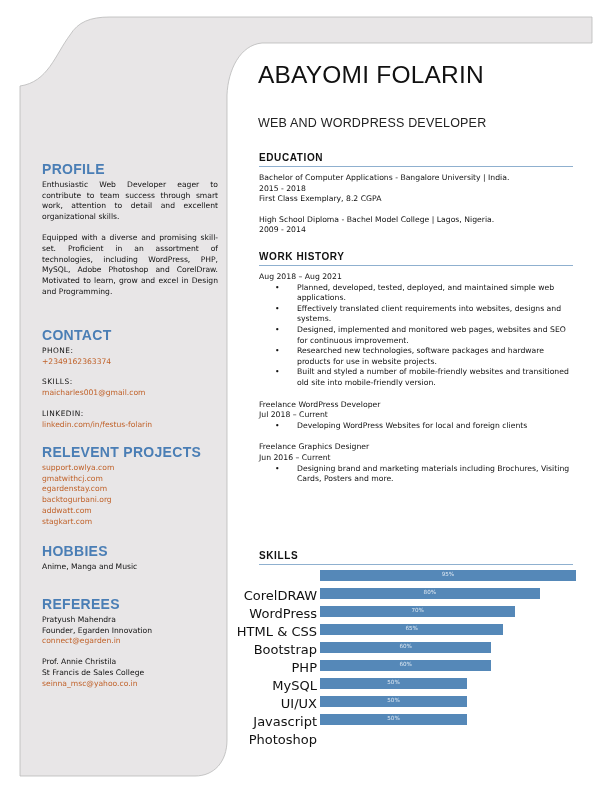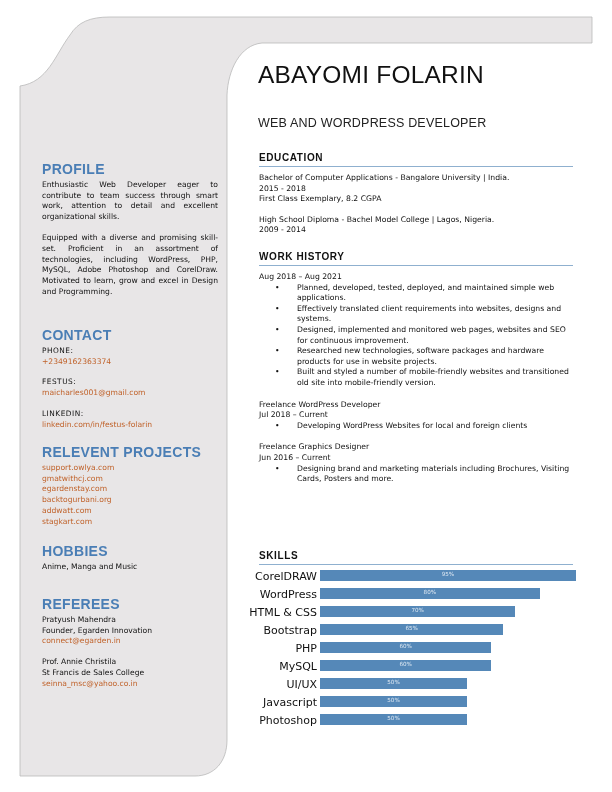--- a/index.html
+++ b/index.html
@@ -19,21 +19,21 @@
   .sec{position:absolute;left:244px;width:314px;margin-left:15px;}
   .sec-h{font-family:"Liberation Sans",sans-serif;font-weight:bold;font-size:10px;letter-spacing:0.6px;padding-bottom:3px;border-bottom:1.2px solid #8fb0cf;margin-bottom:6px;}
   .rt{font-size:7.7px;line-height:10.6px;}
   .rt p{margin:0;}
   .bul{margin:0;padding:0 0 0 38px;list-style:none;}
   .bul li{position:relative;padding-left:0;}
   .bul li::before{content:"\2022";position:absolute;left:-22px;}
   
   .chart{position:absolute;left:257px;top:568px;width:330px;}
   .bar-row{position:relative;height:18px;}
-  .bar-lbl{position:absolute;right:270px;top:2px;font-size:11px;white-space:nowrap;text-align:center;}
+  .bar-lbl{position:absolute;right:270px;top:20px;font-size:13px;white-space:nowrap;text-align:center;}
   .bar{position:absolute;left:63px;top:2px;height:11px;background:#5588b8;}
   .bar-val{position:absolute;left:50%;top:1px;transform:translateX(-50%);font-size:5.6px;color:#dfe9f3;}
 </style>
 </head>
 <body>
 
 <svg class="bg-shape" viewBox="0 0 612 792" width="612" height="792">
   <path d="M20,86 C48,82 55,55 70,35 C78,22 90,17 110,17 L592,17 L592,43 L262,43 C240,45 228,70 227,95 L227,740 C227,762 214,776 195,776 L20,776 Z" fill="#e8e6e7" stroke="#b9b9b9" stroke-width="0.8"></path>
 </svg>
 
@@ -47,21 +47,21 @@
   <p class="just">Enthusiastic Web Developer eager to contribute to team success through smart work, attention to detail and excellent organizational skills.</p>
   <div class="gap"></div>
   <p class="just">Equipped with a diverse and promising skill-set. Proficient in an assortment of technologies, including WordPress, PHP, MySQL, Adobe Photoshop and CorelDraw. Motivated to learn, grow and excel in Design and Programming.</p>
 </div>
 
 <div class="lp" style="top:318px;">
   <div class="lp-h">CONTACT</div>
   <p class="lbl">PHONE:</p>
   <p class="link">+2349162363374</p>
   <div class="gap"></div>
-  <p class="lbl">FESTUS:</p>
+  <p class="lbl">SKILLS:</p>
   <p class="link">maicharles001@gmail.com</p>
   <div class="gap"></div>
   <p class="lbl">LINKEDIN:</p>
   <p class="link">linkedin.com/in/festus-folarin</p>
 </div>
 
 <div class="lp" style="top:435px;">
   <div class="lp-h">RELEVENT PROJECTS</div>
   <p class="link">support.owlya.com</p>
   <p class="link">gmatwithcj.com</p>

